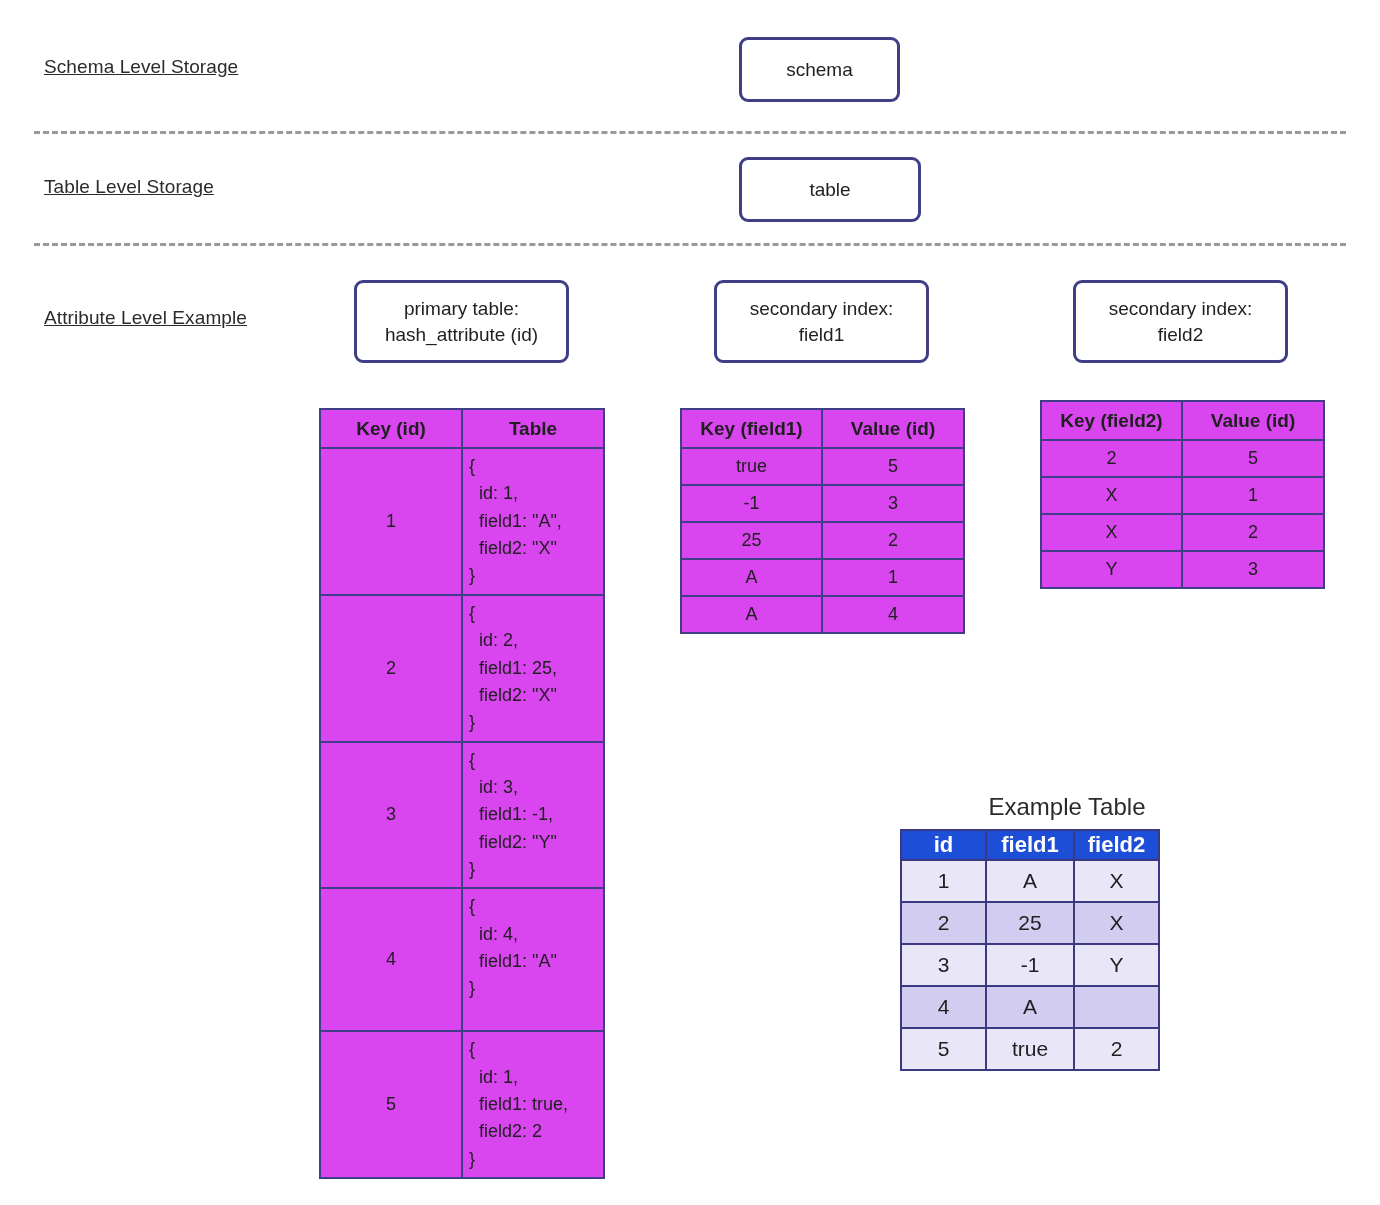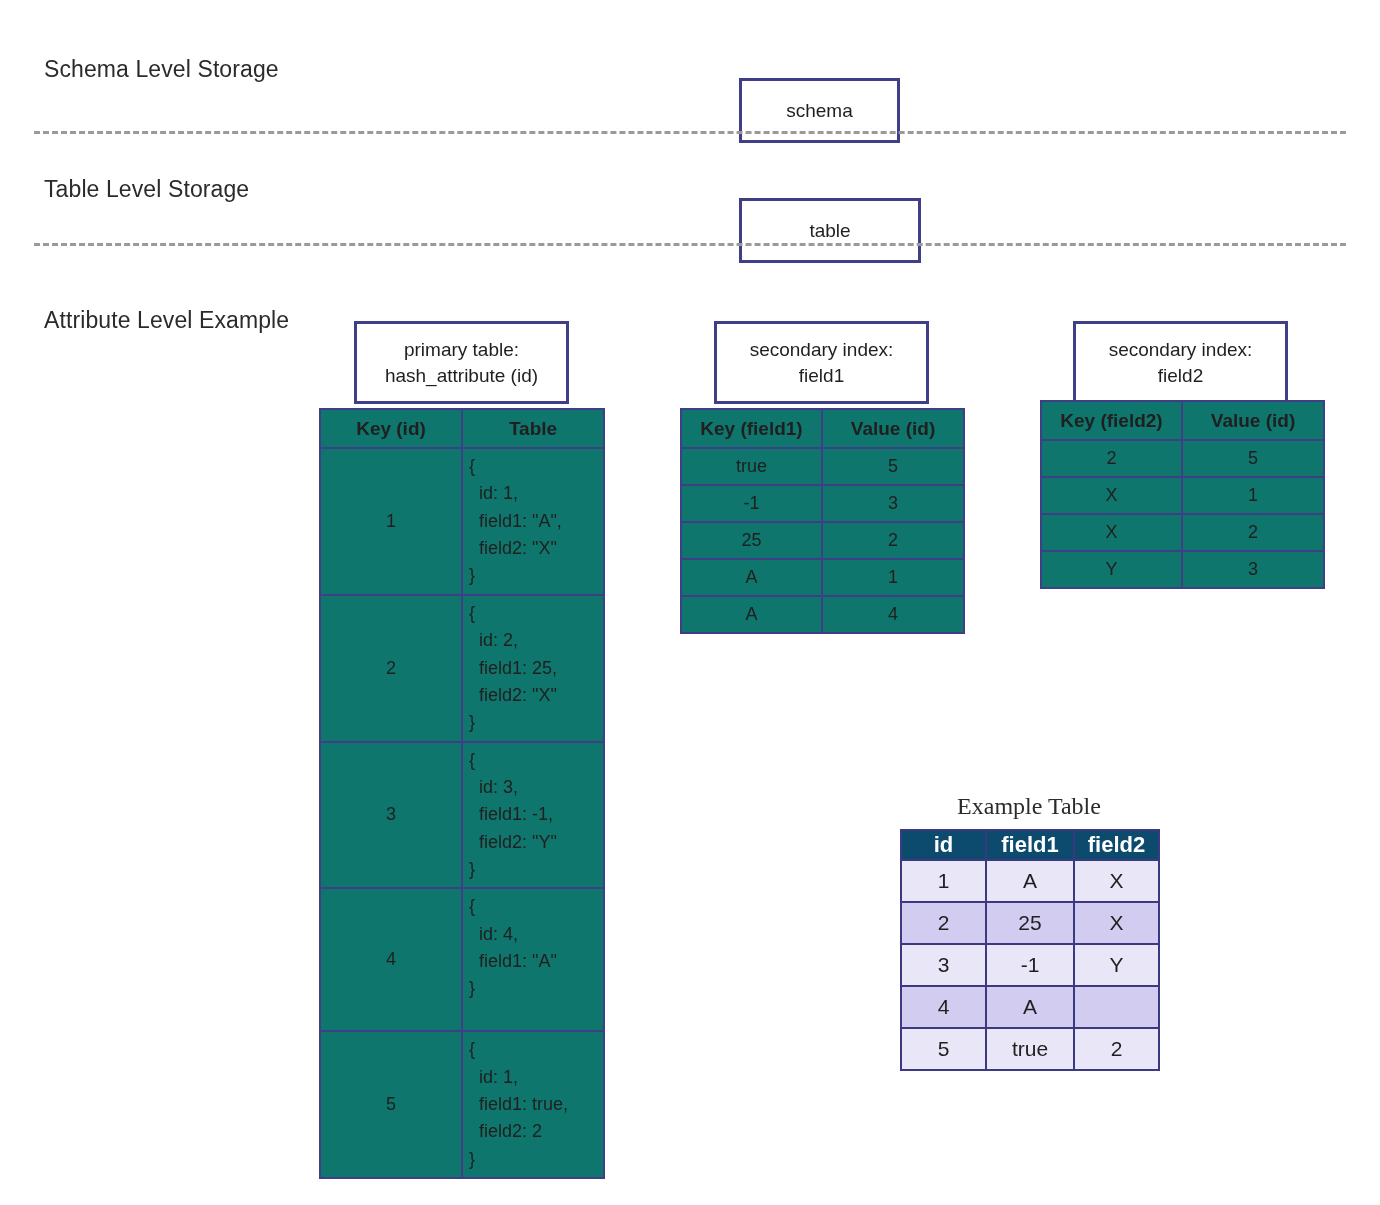--- a/index.html
+++ b/index.html
@@ -13,54 +13,54 @@
     position: relative;
     font-family: "Liberation Sans", sans-serif;
     color: #1f1f1f;
     overflow: hidden;
   }
 
   .abs { position: absolute; }
 
   
   .level-label {
-    font-size: 23px;
+    font-size: 19px;
     color: #2b2b2b;
     white-space: nowrap;
     letter-spacing: 0.1px;
+    text-decoration: underline;
   }
 
   
   .divider {
     border-top: 3px dashed #9a9a9a;
     height: 0;
   }
 
   
   .node-box {
     border: 3px solid #3f3e86;
-    border-radius: 0;
+    border-radius: 9px;
     background: #ffffff;
     display: flex;
     align-items: center;
     justify-content: center;
     text-align: center;
     font-size: 19px;
     color: #1f1f1f;
     line-height: 1.35;
     box-sizing: border-box;
-    margin-top: 41px;
   }
   .node-box .line2 { display: block; }
 
   
   .kv-table {
     border-collapse: collapse;
     table-layout: fixed;
-    background: #0f766e;
+    background: #d946ef;
   }
   .kv-table td, .kv-table th {
     border: 2px solid #3f3e86;
     box-sizing: border-box;
     font-size: 18px;
     color: #1f1f1f;
     padding: 0;
   }
   .kv-table th {
     font-weight: bold;
@@ -108,21 +108,21 @@
   }
   #example-table {
     border-collapse: collapse;
     table-layout: fixed;
     width: 258px;
   }
   #example-table col.c-id { width: 85px; }
   #example-table col.c-f1 { width: 88px; }
   #example-table col.c-f2 { width: 85px; }
   #example-table th {
-    background: #0c4a6e;
+    background: #1d4ed8;
     color: #ffffff;
     font-size: 22px;
     font-weight: bold;
     height: 28px;
     text-align: center;
     border: 2px solid #3b3a80;
     box-sizing: border-box;
   }
   #example-table td {
     height: 42px;
@@ -291,21 +291,21 @@
       <td class="ctr">X</td>
       <td class="ctr">2</td>
     </tr>
     <tr>
       <td class="ctr">Y</td>
       <td class="ctr">3</td>
     </tr>
   </tbody>
 </table>
 
-<div class="abs example-title" style="left:900px; top:793px;font-family:Liberation Serif, serif;">Example Table</div>
+<div class="abs example-title" style="left:938px; top:793px;">Example Table</div>
 
 <table class="abs" id="example-table" style="left:900px; top:829px;">
   <colgroup>
       <col class="c-id">
       <col class="c-f1">
       <col class="c-f2">
     </colgroup>
   <thead>
     <tr>
       <th>id</th>

